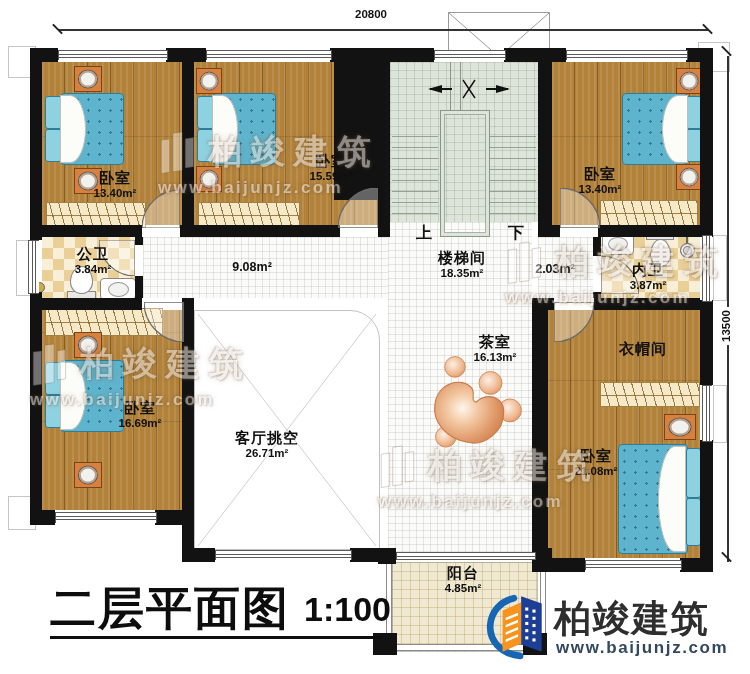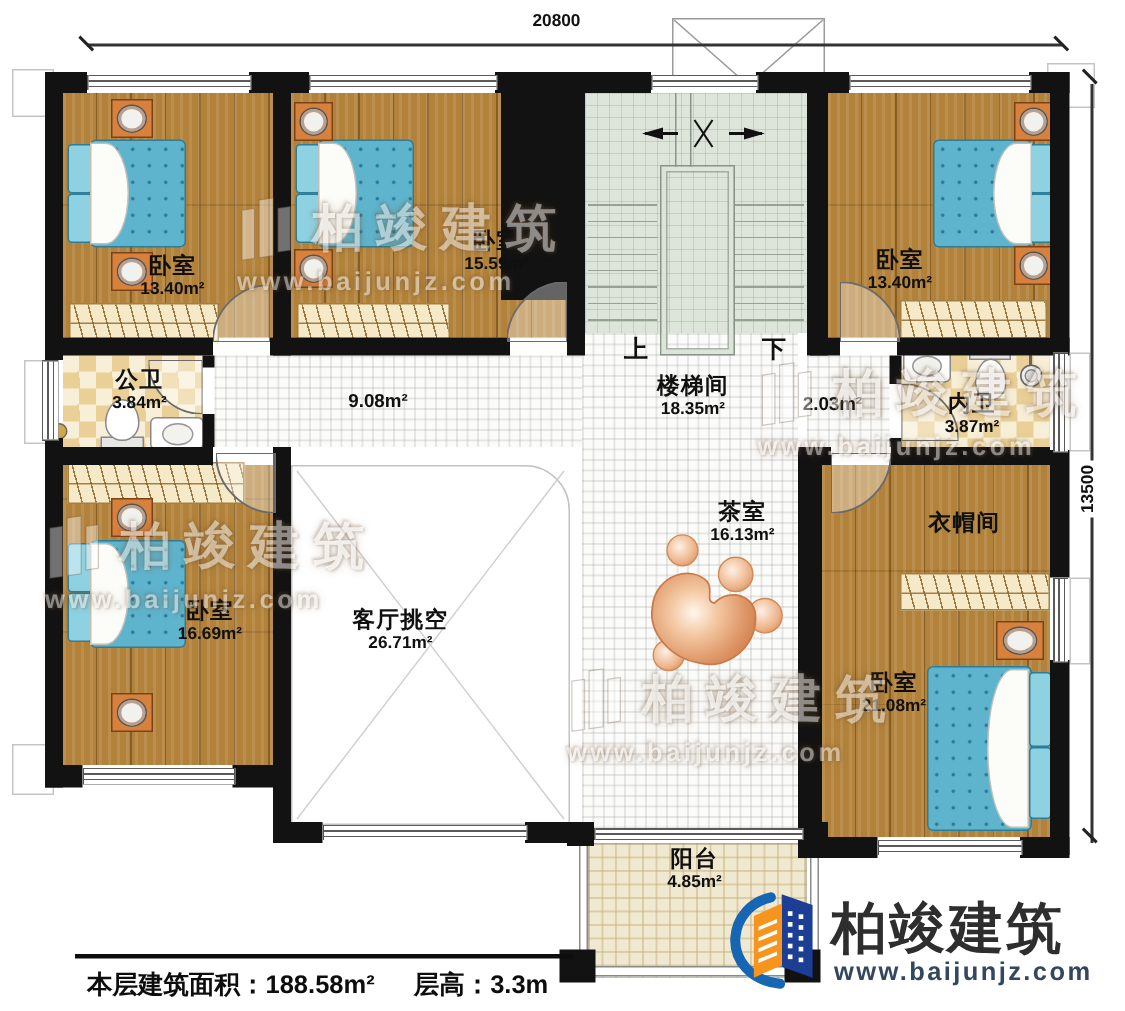--- a/index.html
+++ b/index.html
@@ -347,21 +347,21 @@
     <span class="ar" style="font-size:12.5px">2.03m²</span>
   </div>
   <div class="rlabel" style="left:648px;top:262px">
     <span class="nm">内卫</span>
       <span class="ar">3.87m²</span>
   </div>
   <div class="rlabel" style="left:140px;top:400px">
     <span class="nm">卧室</span>
       <span class="ar">16.69m²</span>
   </div>
-  <div class="rlabel" style="left:267px;top:406px">
+  <div class="rlabel" style="left:267px;top:430px">
     <span class="nm">客厅挑空</span>
       <span class="ar">26.71m²</span>
   </div>
   <div class="rlabel" style="left:495px;top:334px">
     <span class="nm">茶室</span>
       <span class="ar">16.13m²</span>
   </div>
   <div class="rlabel" style="left:643px;top:341px">
     <span class="nm">衣帽间</span>
   </div>
@@ -431,24 +431,23 @@
             <rect x="3" y="6" width="8" height="32"></rect>
             <rect x="14" y="1" width="9" height="37"></rect>
             <rect x="26" y="8" width="8" height="28"></rect>
           </g>
         </svg>
       <span class="wm-name">柏竣建筑</span>
     </div>
     <div class="wm-url">www.baijunjz.com</div>
   </div>
 
+  <div class="h-title" style="left:50px;top:578px">二层平面图</div>
+  <div class="h-scale" style="left:304px;top:590px">1:100</div>
   <div class="h-rule" style="left:50px;top:636px;width:332px;height:3px"></div>
-  <div class="h-sub" style="left:58px;top:645px">
-    <span>本层建筑面积：</span><span>188.58m²</span><span class="gap"></span><span>层高：</span><span>3.3m</span>
-  </div>
 
   <svg class="abs" style="left:486px;top:590px;z-index:46" width="62" height="70" viewBox="0 0 60 68">
     <path d="M33 64 C14 62 3 49 4 34 C5 21 14 11 27 8" fill="none" stroke="#1766b4" stroke-width="6.5" stroke-linecap="round"></path>
     <polygon points="34,6 54,13 54,60 34,53" fill="#1c3e94"></polygon>
     <g fill="#fff">
       <rect x="38" y="17" width="3" height="3"></rect>
         <rect x="45" y="19" width="3" height="3"></rect>
       <rect x="38" y="24" width="3" height="3"></rect>
         <rect x="45" y="26" width="3" height="3"></rect>
       <rect x="38" y="31" width="3" height="3"></rect>

